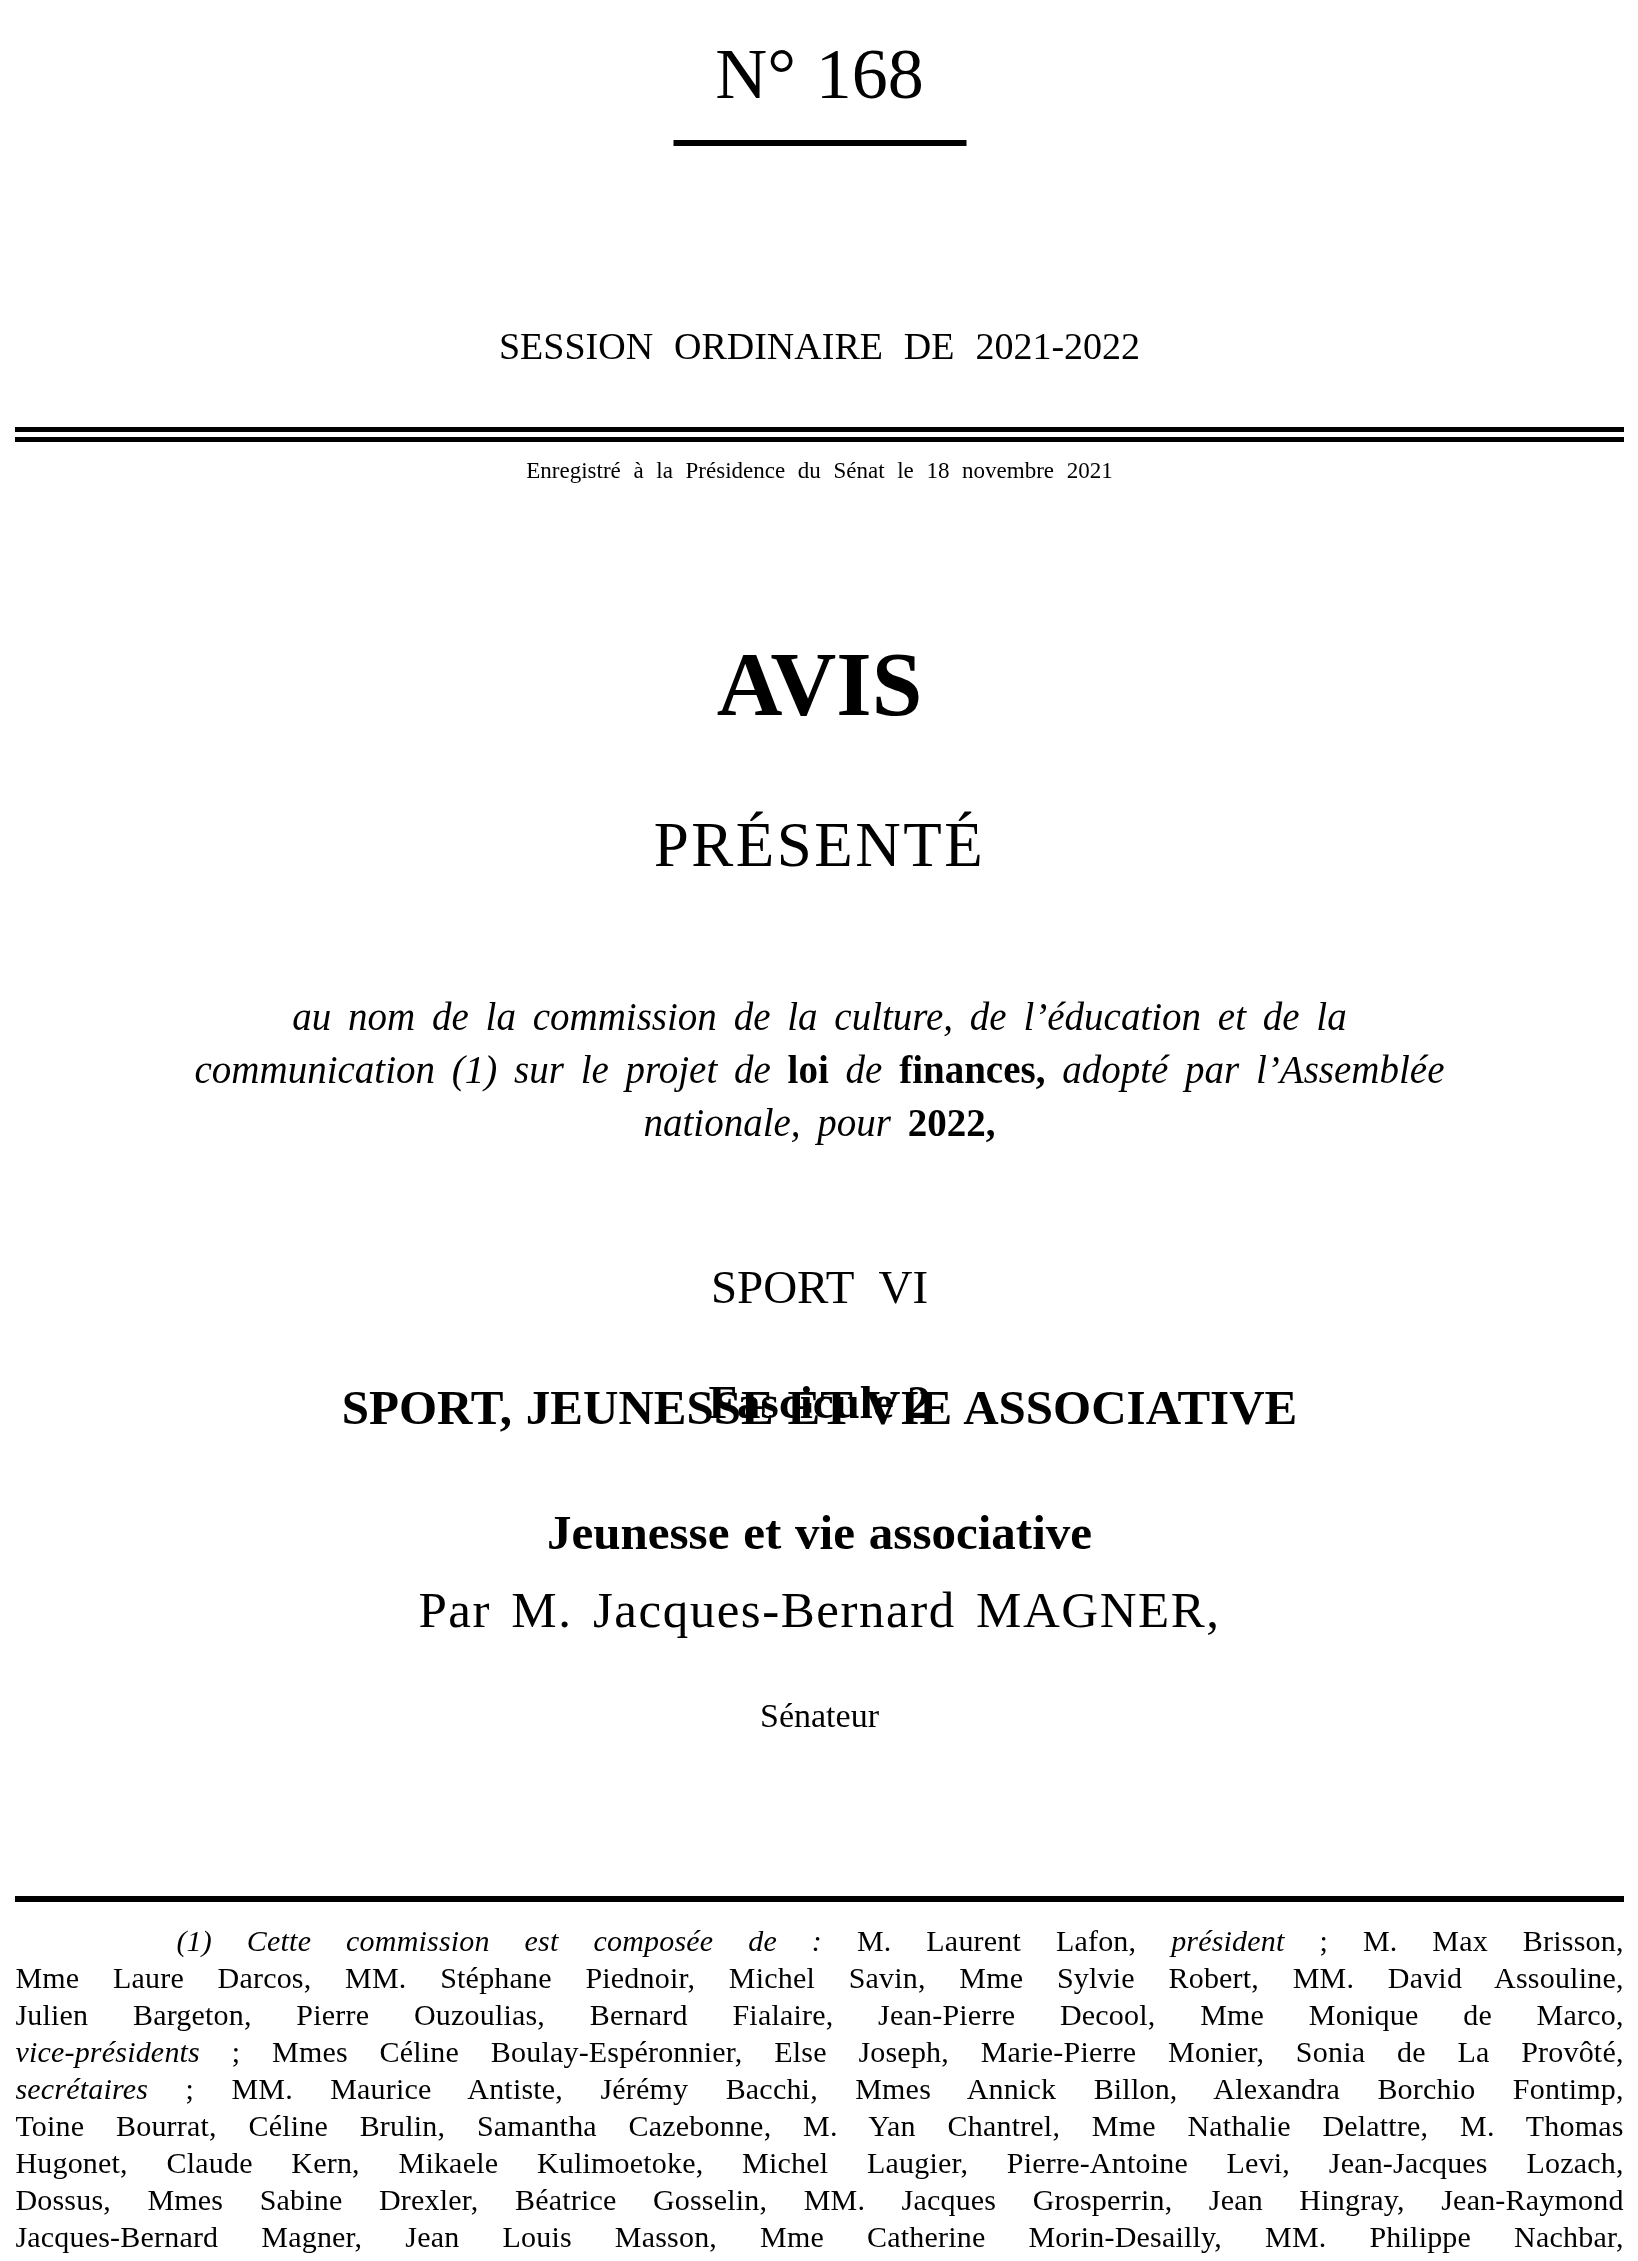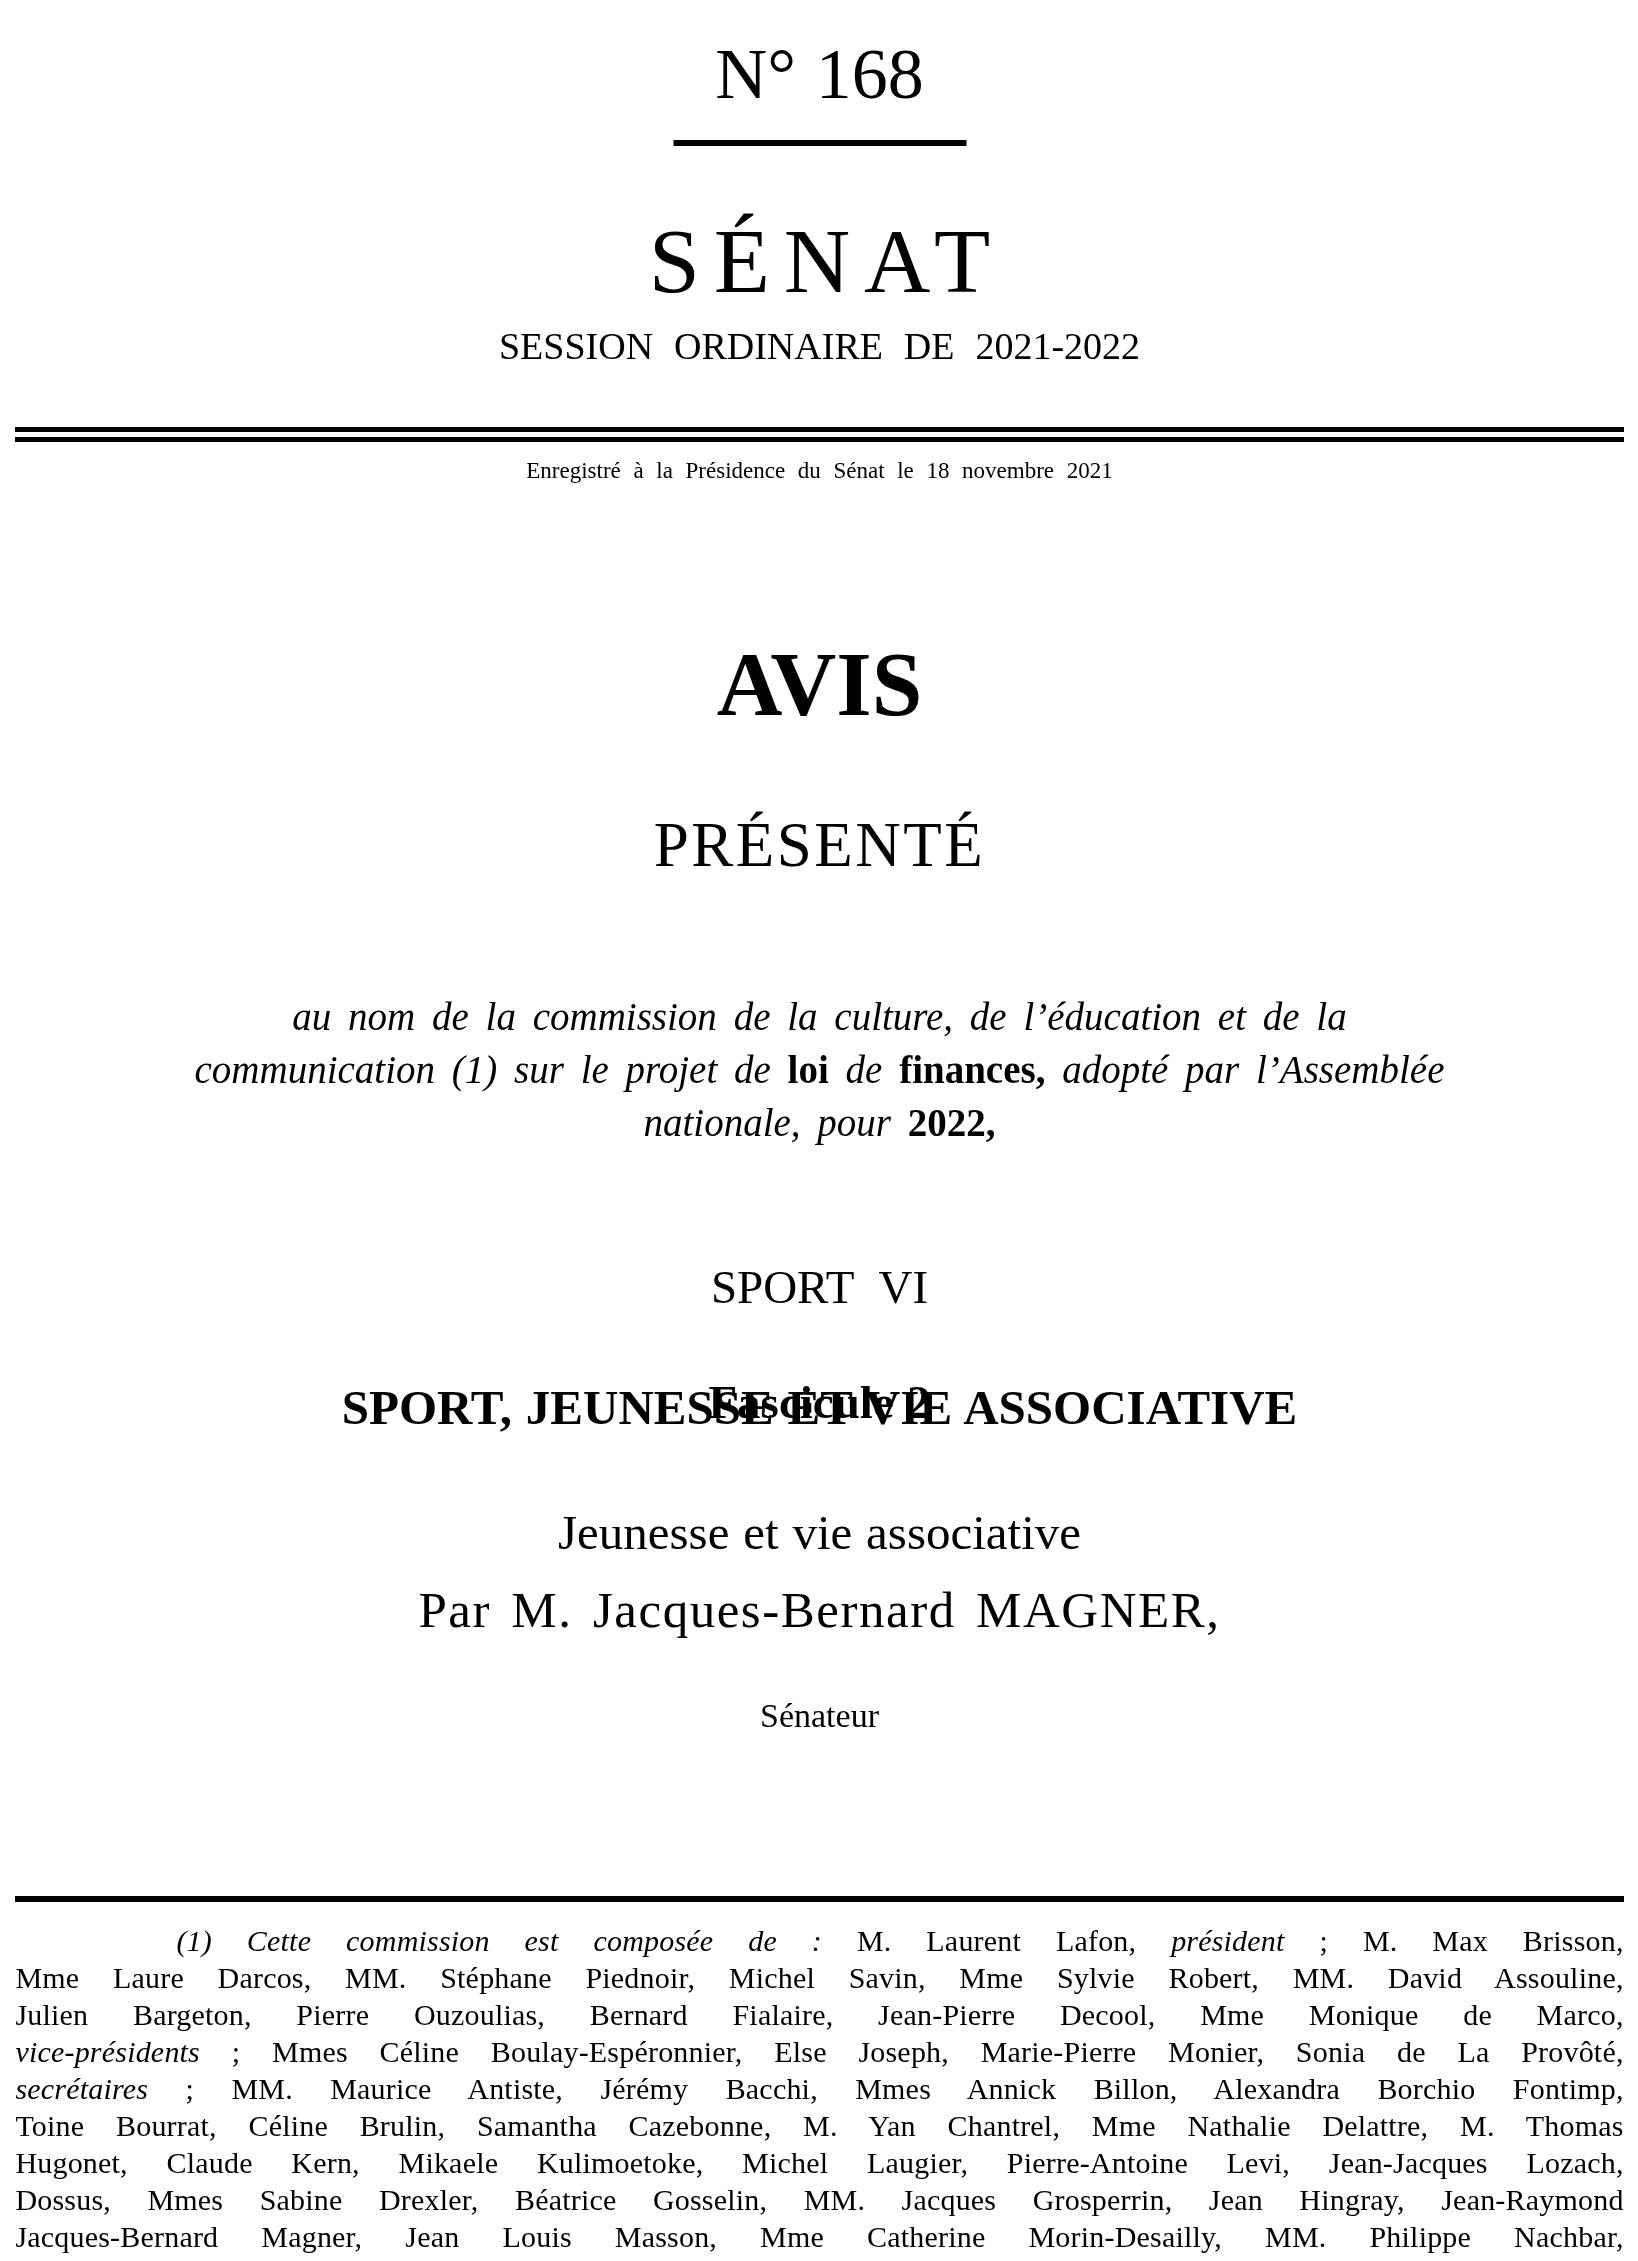--- a/index.html
+++ b/index.html
@@ -27,41 +27,40 @@
   .doc-type     { top:639px; font-size:91px; line-height:1; font-weight:bold; }
   .presented    { top:814px; font-size:63px; line-height:1; letter-spacing:0.04em; }
 
   .commission   { top:990px; font-size:39px; line-height:53px;
                   font-style:italic; word-spacing:0.18em; text-align:center; }
   .commission .b-upright { font-style:normal; font-weight:bold; }
 
   .tome         { top:1264px; font-size:47px; line-height:1; word-spacing:0.3em; }
   .fascicule    { top:1379px; font-size:47px; line-height:1; font-weight:bold; }
   .mission      { top:1383px; font-size:49px; line-height:1; font-weight:bold; }
-  .program      { top:1508px; font-size:49px; line-height:1; font-weight:normal;text-align:center; }
+  .program      { top:1508px; font-size:49px; line-height:1; font-weight:bold;text-align:center; }
   .author       { top:1585px; font-size:51px; line-height:1; letter-spacing:0.03em; word-spacing:0.12em; }
   .author-role  { top:1699px; font-size:34px;  line-height:1; }
 
   .footnote-rule { position:absolute; top:1896px; left:15.4px; right:15.4px; height:5.9px; background:#000; }
 
   .footnote     { top:1922px; font-size:30px; line-height:37px; letter-spacing:0.2px; }
   .fn-line      { text-align:justify; text-align-last:justify; }
   .fn-line.first { text-indent:161px; }
   .it           { font-style:italic; }
 </style>
 </head>
 <body>
 
 <div class="page">
 
   <div class="abs center doc-number">N° 168</div>
 
   <div class="num-rule"></div>
 
-  <div class="abs center institution">SÉNAT</div>
 
   <div class="abs center session">SESSION ORDINAIRE DE 2021-2022</div>
 
   <div class="double-rule"></div>
 
   <div class="abs center registration">Enregistré à la Présidence du Sénat le 18 novembre 2021</div>
 
   <div class="abs center doc-type">AVIS</div>
 
   <div class="abs center presented">PRÉSENTÉ</div>

